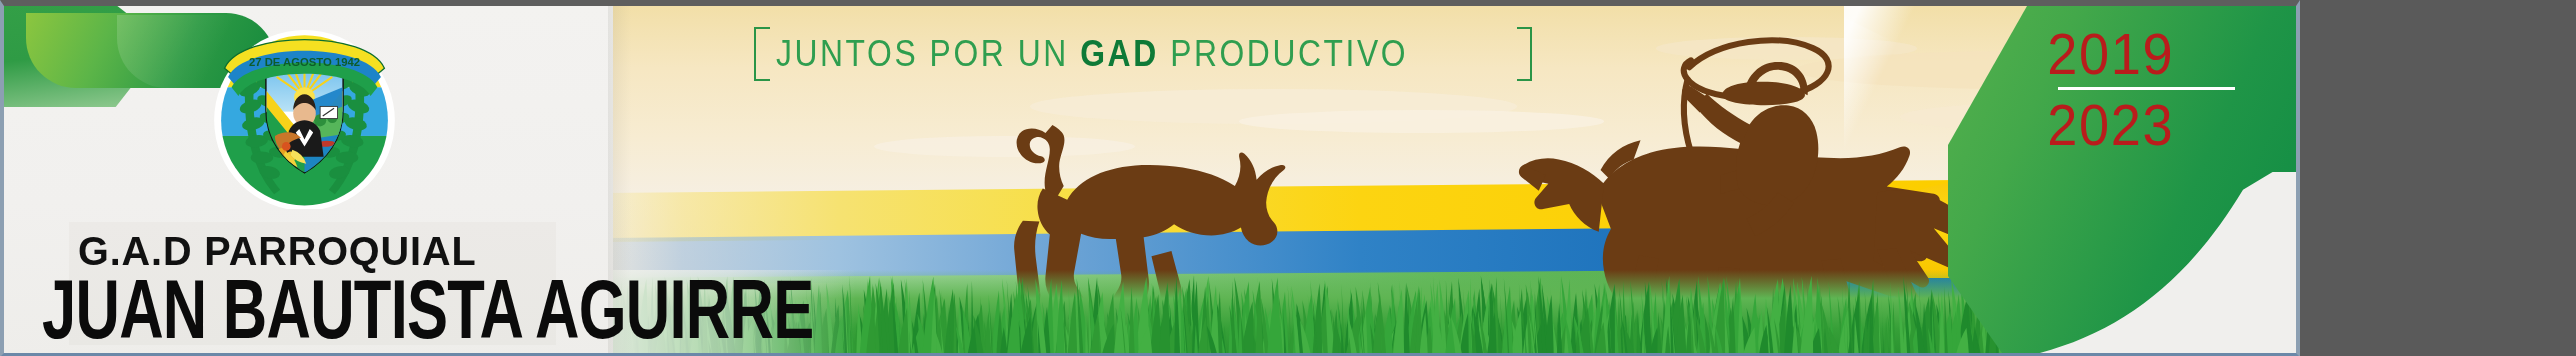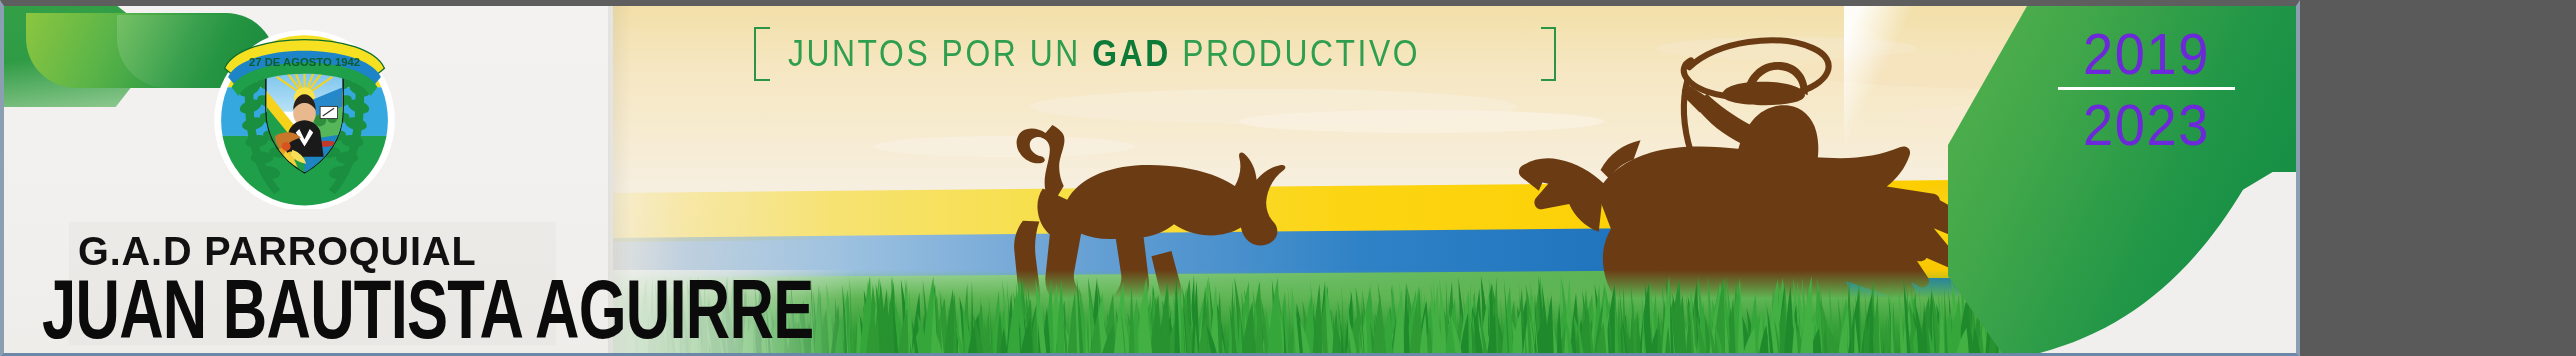--- a/index.html
+++ b/index.html
@@ -91,21 +91,21 @@
   }
 
   
   .sil{position:absolute;}
   .bull{left:952px;top:111px;width:417px;height:216px;}
   .rider{left:1513px;top:15.7px;width:609px;height:322px;}
 
   
   .tagline{
     position:absolute;left:750px;top:19px;height:57px;
-    display:flex;align-items:center;gap:18px;
+    display:flex;align-items:center;gap:6px;
     color:#2a9547;
   }
   .brk{width:15.7px;height:54px;border:2.6px solid #2a9547;}
   .brk.l{border-right:none;}
   .brk.r{border-left:none;}
   .tagtext{
     font-size:37px;letter-spacing:3px;white-space:nowrap;
     font-family:"Liberation Sans Narrow","Liberation Sans",sans-serif;
     transform:scaleX(.86);transform-origin:left center;
     color:#2f9e4f;font-weight:400;
@@ -177,21 +177,21 @@
     position:absolute;left:-35px;top:-78px;width:130px;height:365px;
     background:linear-gradient(90deg,rgba(255,255,255,0) 0%,rgba(255,255,255,.92) 42%,rgba(255,255,255,.92) 62%,rgba(255,255,255,0) 100%);
     transform:rotate(26deg);transform-origin:top left;
   }
   .rp-soft-diag{
     position:absolute;left:-130px;top:-52px;width:200px;height:400px;
     background:linear-gradient(90deg,rgba(255,255,255,0),rgba(255,255,255,.45),rgba(255,255,255,0));
     transform:rotate(26deg);transform-origin:top left;
   }
   .years{
-    position:absolute;right:45px;top:15.7px;width:209px;text-align:center;color:#6d28d9;
+    position:absolute;right:45px;top:15.7px;width:209px;text-align:left;color:#b91c1c;
     font-family:"Liberation Sans Narrow","Liberation Sans",sans-serif;font-weight:300;
   }
   .yr{font-size:57px;line-height:64px;letter-spacing:1.7px;transform:scaleX(.95);}
   .yr-rule{height:2.6px;background:#fff;margin:1.7px 15.7px 3.5px 15.7px;}
 </style>
 </head>
 <body>
 
 <div class="banner">
   <div class="stage">

